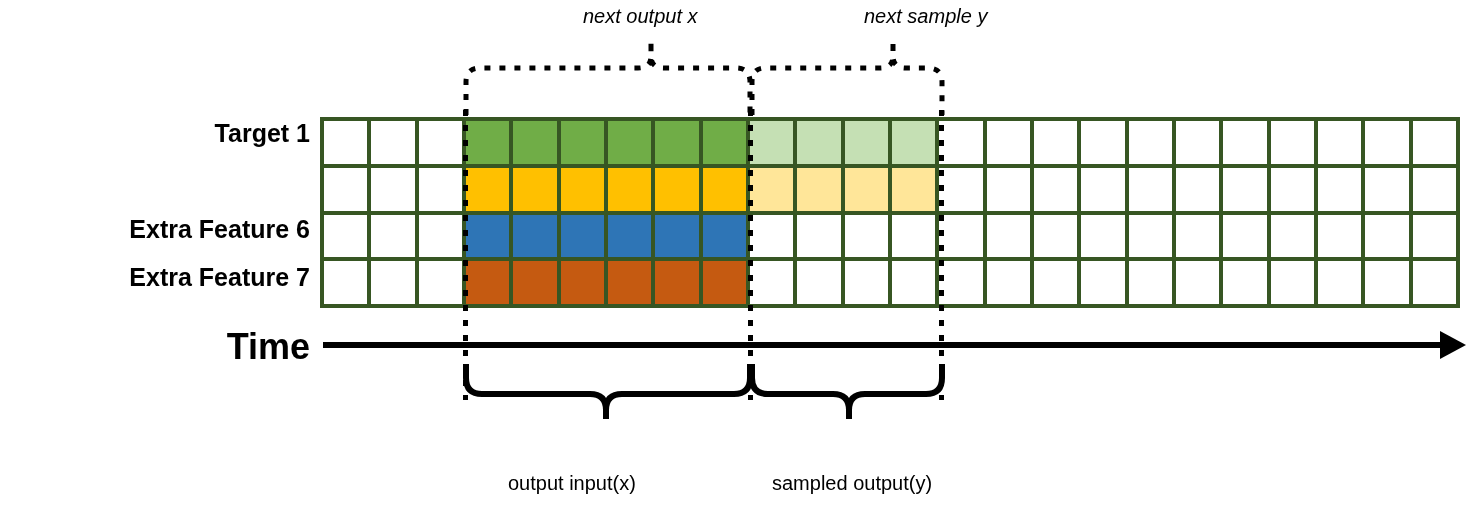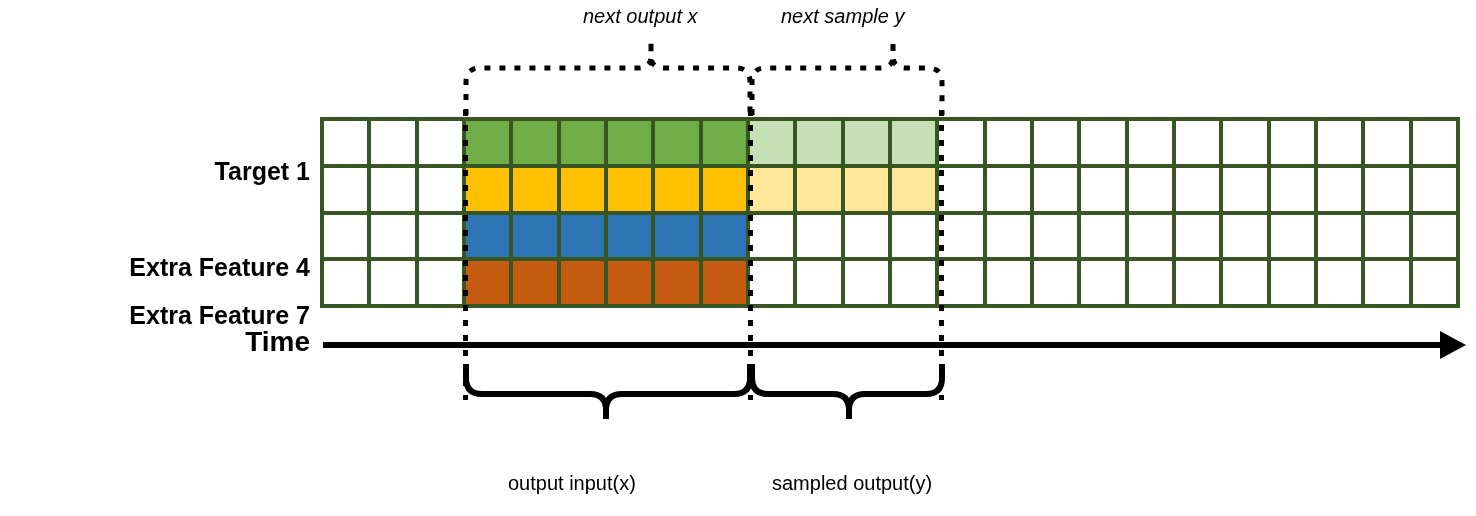--- a/index.html
+++ b/index.html
@@ -7,60 +7,60 @@
        font-family:"Liberation Sans","DejaVu Sans",sans-serif;color:#000;}
   #stage{position:absolute;left:0;top:0;width:1476px;height:516px;}
 
   
   .title{position:absolute;left:14px;top:2px;font-size:31px;font-weight:700;
          letter-spacing:.1px;white-space:nowrap;}
 
   
   .rowlabel{position:absolute;right:0;width:300px;text-align:right;
             font-size:25px;font-weight:700;white-space:nowrap;line-height:1;}
-  #labels{position:absolute;left:10px;top:117px;width:300px;height:192px;margin-top:38px;}
+  #labels{position:absolute;left:10px;top:117px;width:300px;height:192px;}
 
   
   #grid{position:absolute;left:320px;top:117px;width:1140px;height:191px;
         background:#375623;display:flex;flex-direction:column;
         gap:4px;padding:4px;box-sizing:border-box;}
   .grow{flex:1 1 0;display:flex;gap:4px;min-height:0;}
   .gcell{flex:1 1 0;background:#ffffff;min-width:0;}
 
   
   #axis{position:absolute;left:323px;top:342px;width:1130px;height:6px;
         background:#000;}
   #axis-head{position:absolute;left:1440px;top:331px;width:0;height:0;
         border-left:26px solid #000;border-top:14px solid transparent;
         border-bottom:14px solid transparent;}
   .timelabel{position:absolute;left:150px;top:326px;width:160px;
-        text-align:right;font-size:28px;font-weight:700;}
+        text-align:right;font-size:36px;font-weight:700;}
 
   
   .caption{position:absolute;font-size:20px;line-height:24px;white-space:pre;}
   #cap-x{left:508px;top:423px;}
   #cap-y{left:772px;top:423px;}
 
   
   .anno{position:absolute;font-size:20px;font-style:italic;white-space:nowrap;}
   #anno-x{left:583px;top:5px;}
-  #anno-y{left:781px;top:5px;font-style:italic;}
+  #anno-y{left:864px;top:5px;font-style:italic;}
 
   svg.ovl{position:absolute;left:0;top:0;width:1476px;height:516px;
           pointer-events:none;overflow:visible;}
 </style>
 </head>
 <body>
 
 <div id="stage">
 
 
   <div id="labels">
     <div class="rowlabel" style="top:4px">Target 1</div>
-    <div class="rowlabel" style="top:100px">Extra Feature 4</div>
+    <div class="rowlabel" style="top:100px">Extra Feature 6</div>
     <div class="rowlabel" style="top:148px">Extra Feature 7</div>
   </div>
 
   <div id="grid">
       <div class="grow">
         <div class="gcell" style="background: rgb(255, 255, 255);"></div>
         <div class="gcell" style="background: rgb(255, 255, 255);"></div>
         <div class="gcell" style="background: rgb(255, 255, 255);"></div>
         <div class="gcell" style="background: rgb(112, 173, 71);"></div>
         <div class="gcell" style="background: rgb(112, 173, 71);"></div>

